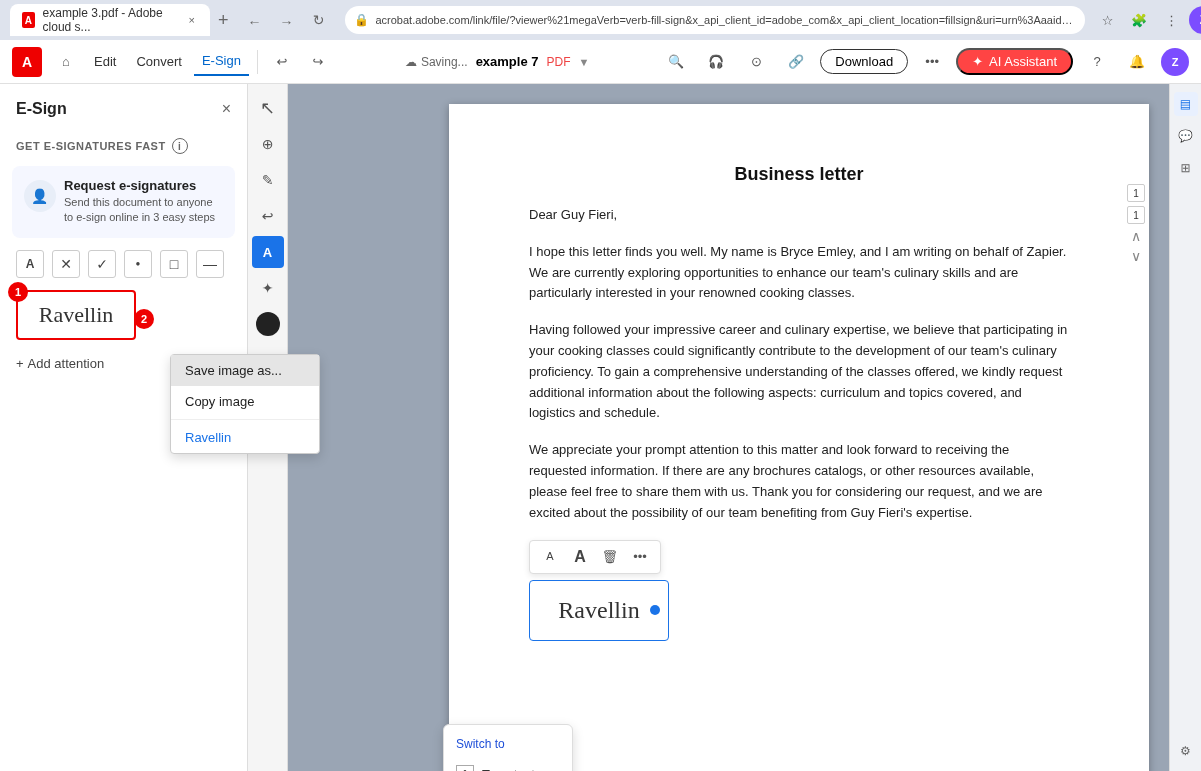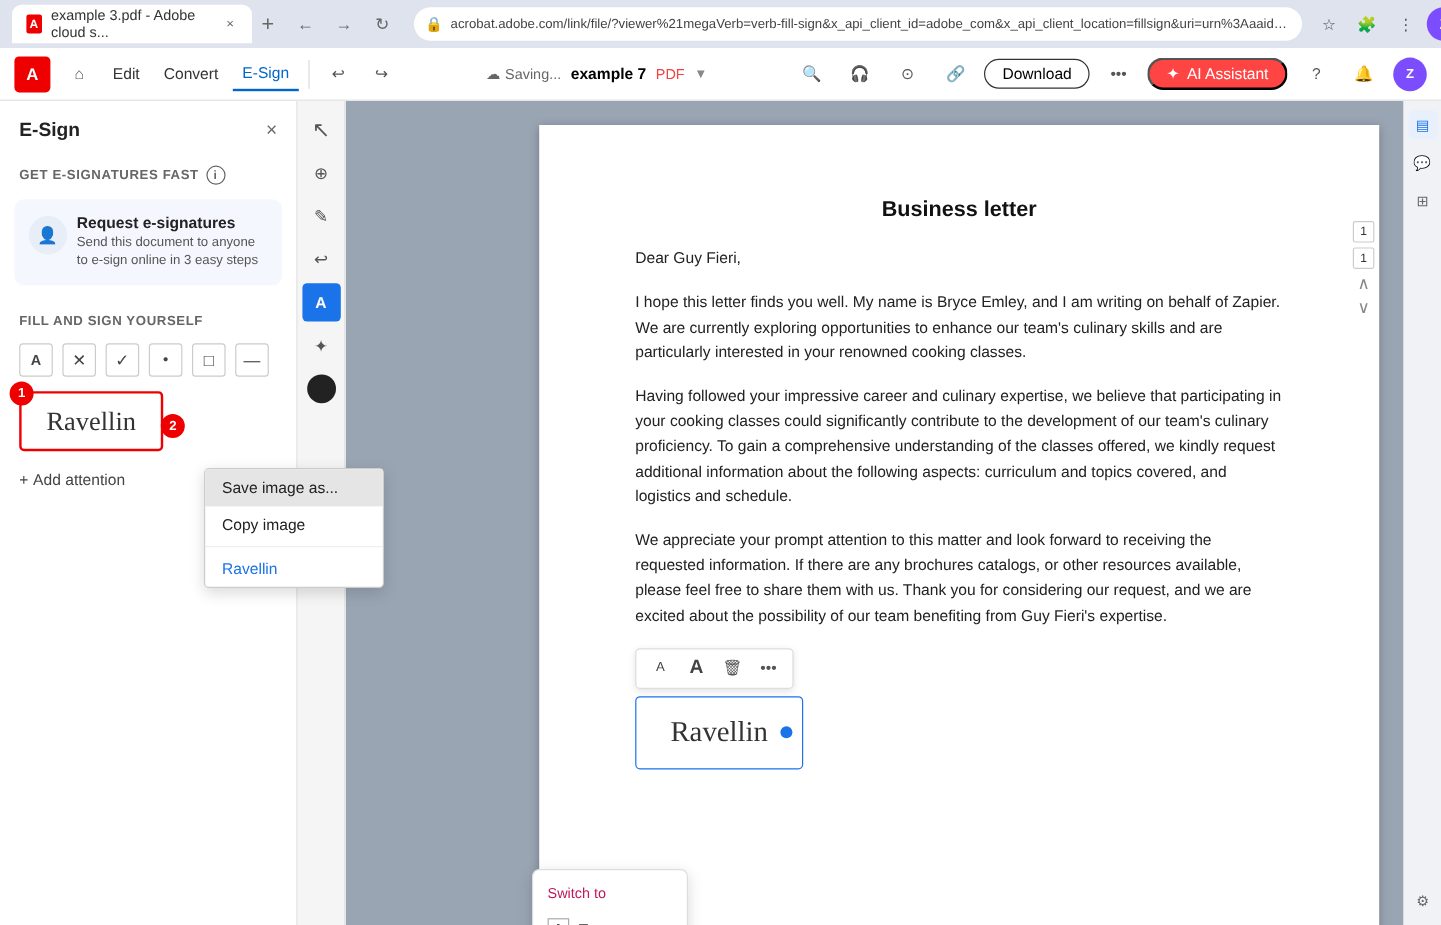--- a/index.html
+++ b/index.html
@@ -87,21 +87,21 @@
     .pdf-sig-text { font-family: 'Brush Script MT', cursive; font-size: 24px; color: #333; }
     .pdf-sig-dot { width: 10px; height: 10px; background: #1a73e8; border-radius: 50%; position: absolute; right: 8px; top: 50%; transform: translateY(-50%); }
 
     
     .pdf-sig-toolbar { position: absolute; top: -40px; left: 0; display: flex; align-items: center; gap: 6px; background: white; border: 1px solid #ddd; border-radius: 4px; padding: 4px 8px; box-shadow: 0 2px 6px rgba(0,0,0,0.1); }
     .sig-toolbar-btn { width: 24px; height: 24px; display: flex; align-items: center; justify-content: center; cursor: pointer; color: #555; font-size: 13px; border-radius: 3px; }
     .sig-toolbar-text { font-size: 13px; color: #444; font-weight: 500; }
 
     
     .switch-popup { position: absolute; left: 155px; top: 640px; background: white; border: 1px solid #ddd; border-radius: 6px; box-shadow: 0 4px 12px rgba(0,0,0,0.15); padding: 8px 0; z-index: 50; min-width: 130px; }
-    .switch-popup-title { font-size: 12px; color: #be185d; padding: 4px 12px 8px; }
+    .switch-popup-title { font-size: 12px; color: #1d4ed8; padding: 4px 12px 8px; }
     .switch-popup-item { display: flex; align-items: center; gap: 8px; padding: 6px 12px; cursor: pointer; font-size: 13px; color: #333; }
     .switch-popup-icon { font-size: 14px; color: #555; }
   </style>
 </head>
 <body>
 
 <div class="browser-chrome">
   <div class="browser-tab">
     <div class="browser-tab-icon">A</div>
     <span>example 3.pdf - Adobe cloud s...</span>
@@ -181,21 +181,20 @@
     <div class="request-card">
       <div class="request-card-row">
         <div class="request-card-icon">👤</div>
         <div>
           <div class="request-card-title">Request e-signatures</div>
           <div class="request-card-desc">Send this document to anyone to e-sign online in 3 easy steps</div>
         </div>
       </div>
     </div>
 
-    <div class="fill-section-label">FILL AND SIGN YOURSELF</div>
 
     <div class="sign-tools">
       <div class="sign-tool" style="font-size:12px;font-weight:bold;">A</div>
       <div class="sign-tool">✕</div>
       <div class="sign-tool">✓</div>
       <div class="sign-tool" style="font-size:8px;">●</div>
       <div class="sign-tool">□</div>
       <div class="sign-tool">—</div>
     </div>
 

